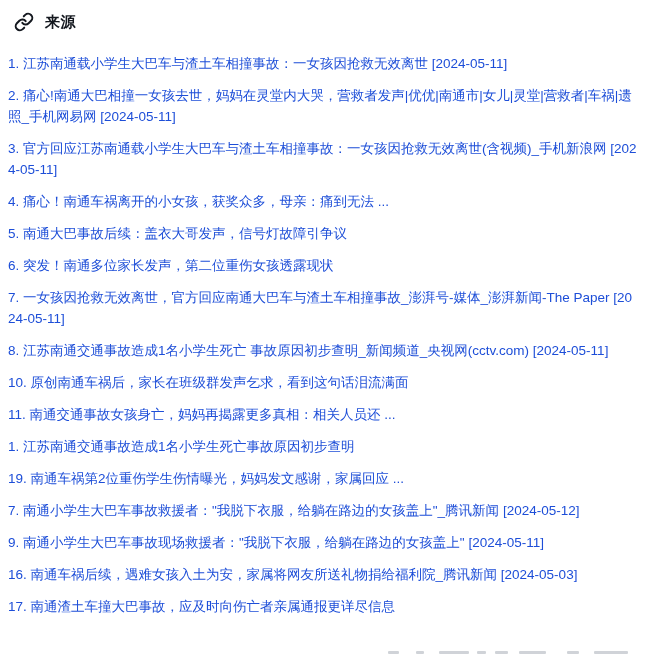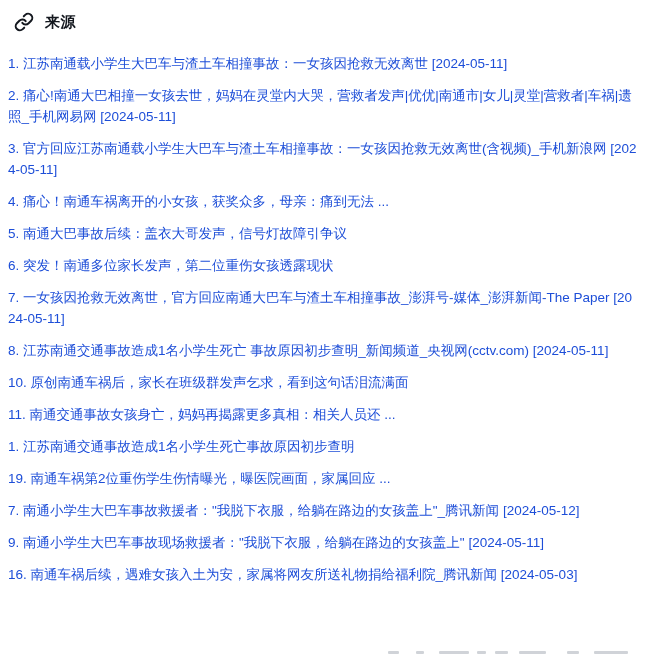--- a/index.html
+++ b/index.html
@@ -108,28 +108,29 @@
 
       <p class="item"><span class="num">8.</span> <span class="title">江苏南通交通事故造成1名小学生死亡 事故原因初步查明_新闻频道_央视网(cctv.com)</span> <span class="date">[2024-05-11]</span></p>
 
 
       <p class="item"><span class="num">10.</span> <span class="title">原创南通车祸后，家长在班级群发声乞求，看到这句话泪流满面</span> </p>
 
       <p class="item"><span class="num">11.</span> <span class="title">南通交通事故女孩身亡，妈妈再揭露更多真相：相关人员还 ...</span> </p>
 
       <p class="item"><span class="num">1.</span> <span class="title">江苏南通交通事故造成1名小学生死亡事故原因初步查明</span> </p>
 
-      <p class="item"><span class="num">19.</span> <span class="title">南通车祸第2位重伤学生伤情曝光，曝医院画面，家属回应 ...</span> </p>
+      <p class="item"><span class="num">19.</span> <span class="title">南通车祸第2位重伤学生伤情曝光，妈妈发文感谢，家属回应 ...</span> </p>
 
       <p class="item"><span class="num">7.</span> <span class="title">南通小学生大巴车事故救援者："我脱下衣服，给躺在路边的女孩盖上"_腾讯新闻</span> <span class="date">[2024-05-12]</span></p>
 
       <p class="item"><span class="num">9.</span> <span class="title">南通小学生大巴车事故现场救援者："我脱下衣服，给躺在路边的女孩盖上"</span> <span class="date">[2024-05-11]</span></p>
 
       <p class="item"><span class="num">16.</span> <span class="title">南通车祸后续，遇难女孩入土为安，家属将网友所送礼物捐给福利院_腾讯新闻</span> <span class="date">[2024-05-03]</span></p>
 
+      <p class="item"><span class="num">17.</span> <span class="title">南通渣土车撞大巴事故，应及时向伤亡者亲属通报更详尽信息</span> </p>
     </div>
 
 </div>
 
 <div class="cutoff">
   <span class="f1"></span>
     <span class="f2"></span>
     <span class="f3"></span>
     <span class="f4"></span>
   <span class="f5"></span>

